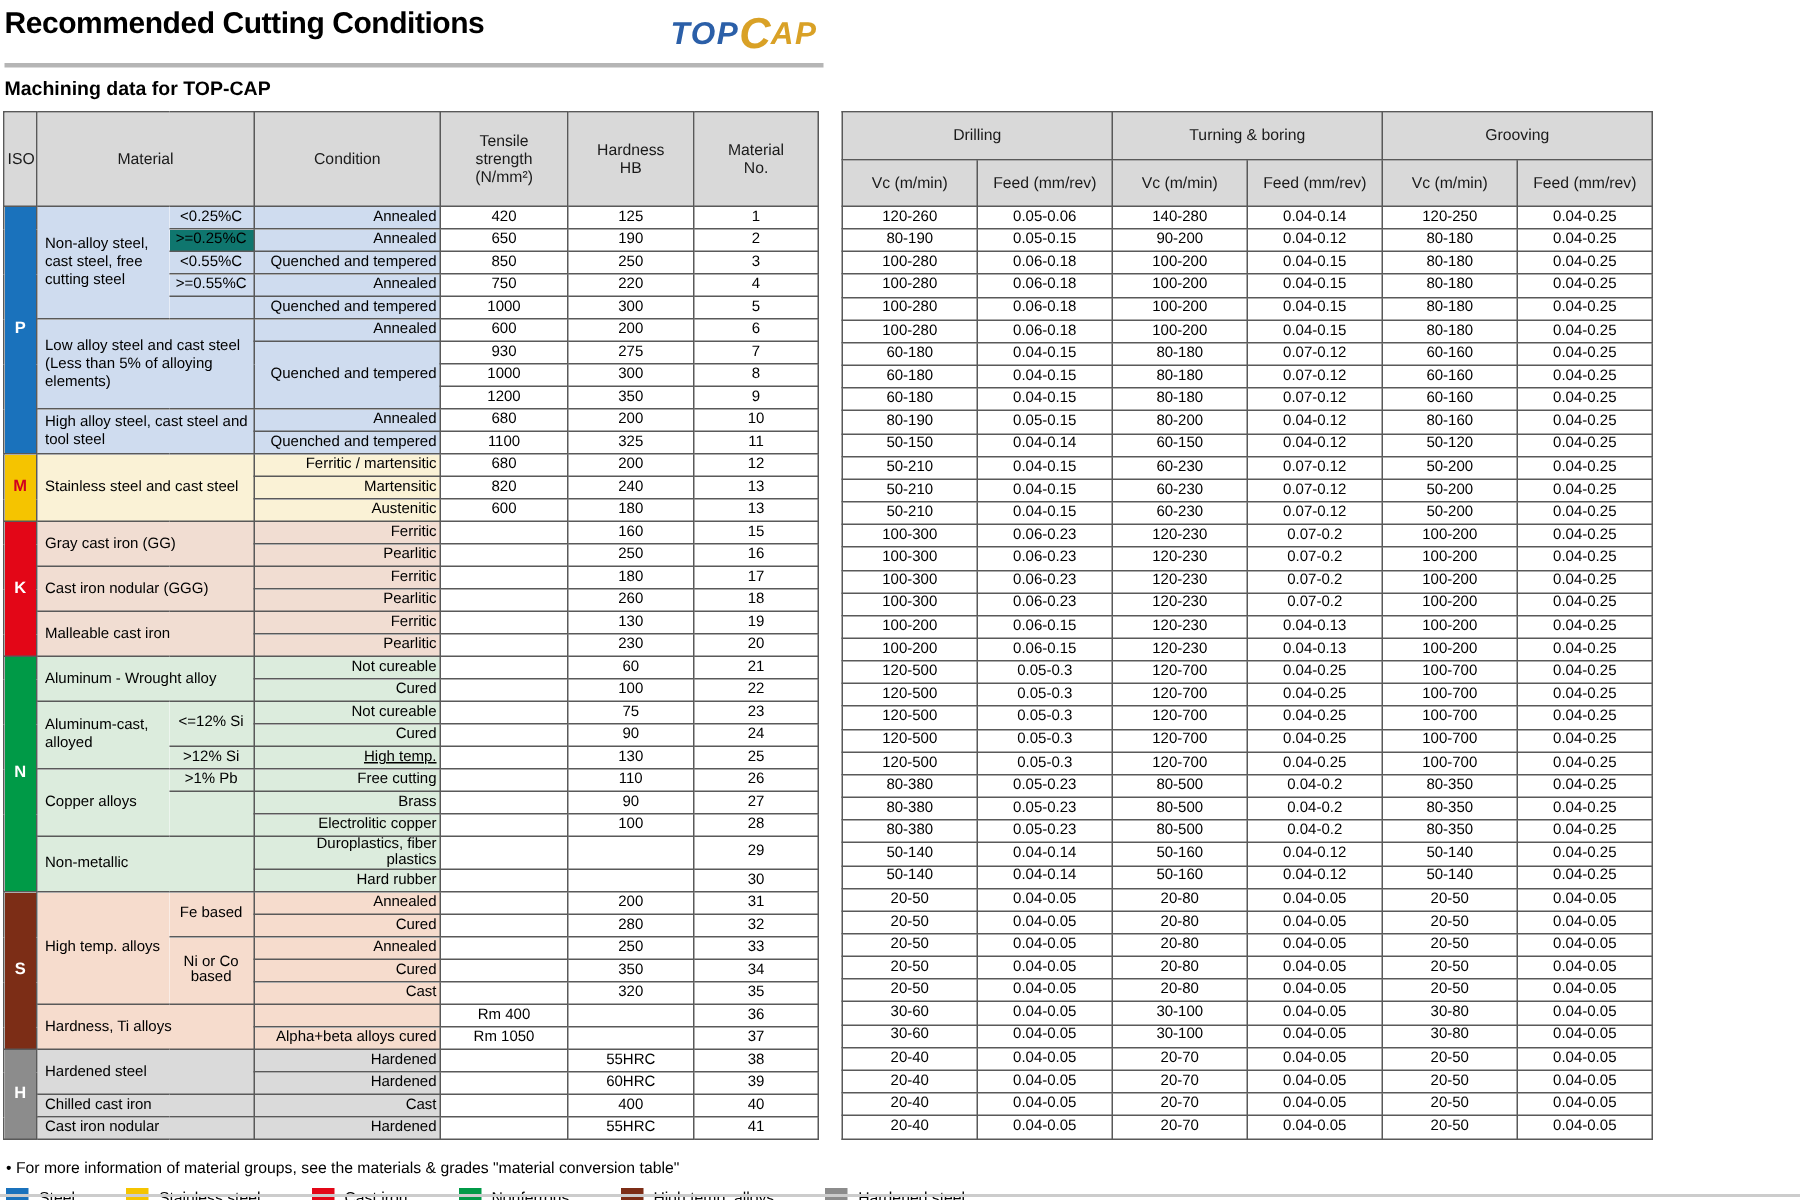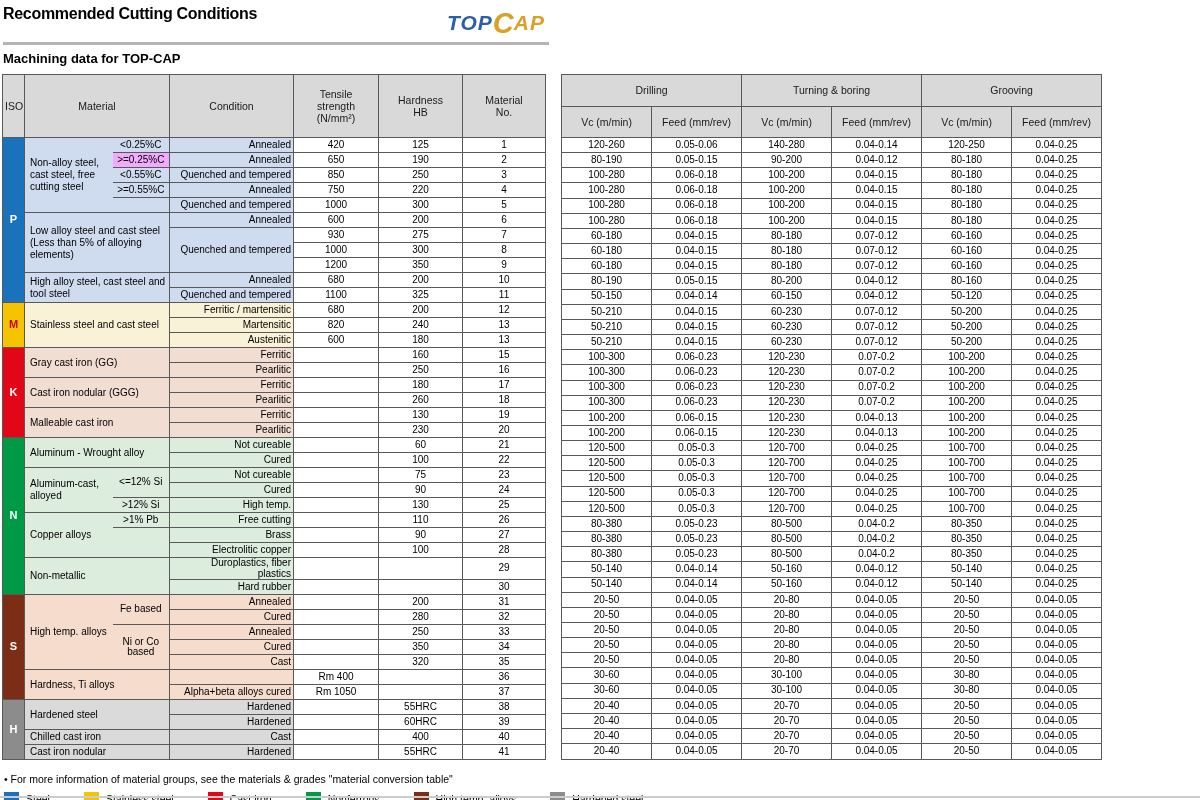--- a/index.html
+++ b/index.html
@@ -1,20 +1,20 @@
 <!DOCTYPE html>
 <html><head>
 <meta charset="utf-8">
 <style>
   html,body{margin:0;padding:0;background:#ffffff;}
   body{width:1200px;height:800px;overflow:hidden;font-family:"Liberation Sans",sans-serif;color:#000;position:relative;}
   .page{position:relative;width:1200px;height:800px;}
   .header{padding:5px 0 0 3px;}
   .title-row{display:flex;justify-content:space-between;align-items:flex-start;width:546px;}
-  h1{margin:0;font-size:16px;font-weight:bold;letter-spacing:-0.3px;font-family:"Liberation Sans",sans-serif;}
+  h1{margin:0;font-size:20px;font-weight:bold;letter-spacing:-0.3px;font-family:"Liberation Sans",sans-serif;}
   .logo{font-style:italic;font-weight:bold;white-space:nowrap;margin-top:2px;margin-right:4px;}
   .logo .lg-top{color:#2b5fa8;font-size:21px;letter-spacing:1px;}
   .logo .lg-c{color:#d9a126;font-size:29px;vertical-align:-3px;}
   .logo .lg-ap{color:#d9a126;font-size:21px;letter-spacing:1px;}
   .title-rule{width:546px;height:3px;background:#b5b5b5;margin-top:2px;}
   h2{margin:6px 0 0 0;font-size:13px;font-weight:bold;}
   .tables{display:flex;gap:15px;margin:8px 0 0 2px;}
   table{border-collapse:collapse;table-layout:fixed;}
   .left-table{width:543px;}
   .right-table{width:540px;}
@@ -79,21 +79,21 @@
           <tr>
             <td class="iso" rowspan="11" style="background: rgb(26, 114, 188); color: rgb(255, 255, 255);">P</td>
             <td class="mat mat-main" rowspan="5" colspan="1" style="background: rgb(207, 220, 239);">Non-alloy steel, cast steel, free cutting steel</td>
             <td class="mat-sub" rowspan="1" style="background: rgb(207, 220, 239);">&lt;0.25%C</td>
             <td class="cond" style="background: rgb(207, 220, 239);">Annealed</td>
             <td class="num">420</td>
             <td class="num">125</td>
             <td class="num">1</td>
           </tr>
           <tr>
-            <td class="mat-sub" rowspan="1" style="background: #f0abfc;">&gt;=0.25%C</td>
+            <td class="mat-sub" rowspan="1" style="background: #0f766e;">&gt;=0.25%C</td>
             <td class="cond" style="background: rgb(207, 220, 239);">Annealed</td>
             <td class="num">650</td>
             <td class="num">190</td>
             <td class="num">2</td>
           </tr>
           <tr>
             <td class="mat-sub" rowspan="1" style="background: rgb(207, 220, 239);">&lt;0.55%C</td>
             <td class="cond" style="background: rgb(207, 220, 239);">Quenched and tempered</td>
             <td class="num">850</td>
             <td class="num">250</td>
@@ -232,21 +232,21 @@
             <td class="num">23</td>
           </tr>
           <tr>
             <td class="cond" style="background: rgb(220, 236, 221);">Cured</td>
             <td class="num"></td>
             <td class="num">90</td>
             <td class="num">24</td>
           </tr>
           <tr>
             <td class="mat-sub" rowspan="1" style="background: rgb(220, 236, 221);">&gt;12% Si</td>
-            <td class="cond" style="background: rgb(220, 236, 221);">High temp.</td>
+            <td class="cond" style="background: rgb(220, 236, 221); text-decoration: underline;">High temp.</td>
             <td class="num"></td>
             <td class="num">130</td>
             <td class="num">25</td>
           </tr>
           <tr>
             <td class="mat mat-main" rowspan="3" colspan="1" style="background: rgb(220, 236, 221);">Copper alloys</td>
             <td class="mat-sub" rowspan="1" style="background: rgb(220, 236, 221);">&gt;1% Pb</td>
             <td class="cond" style="background: rgb(220, 236, 221);">Free cutting</td>
             <td class="num"></td>
             <td class="num">110</td>

